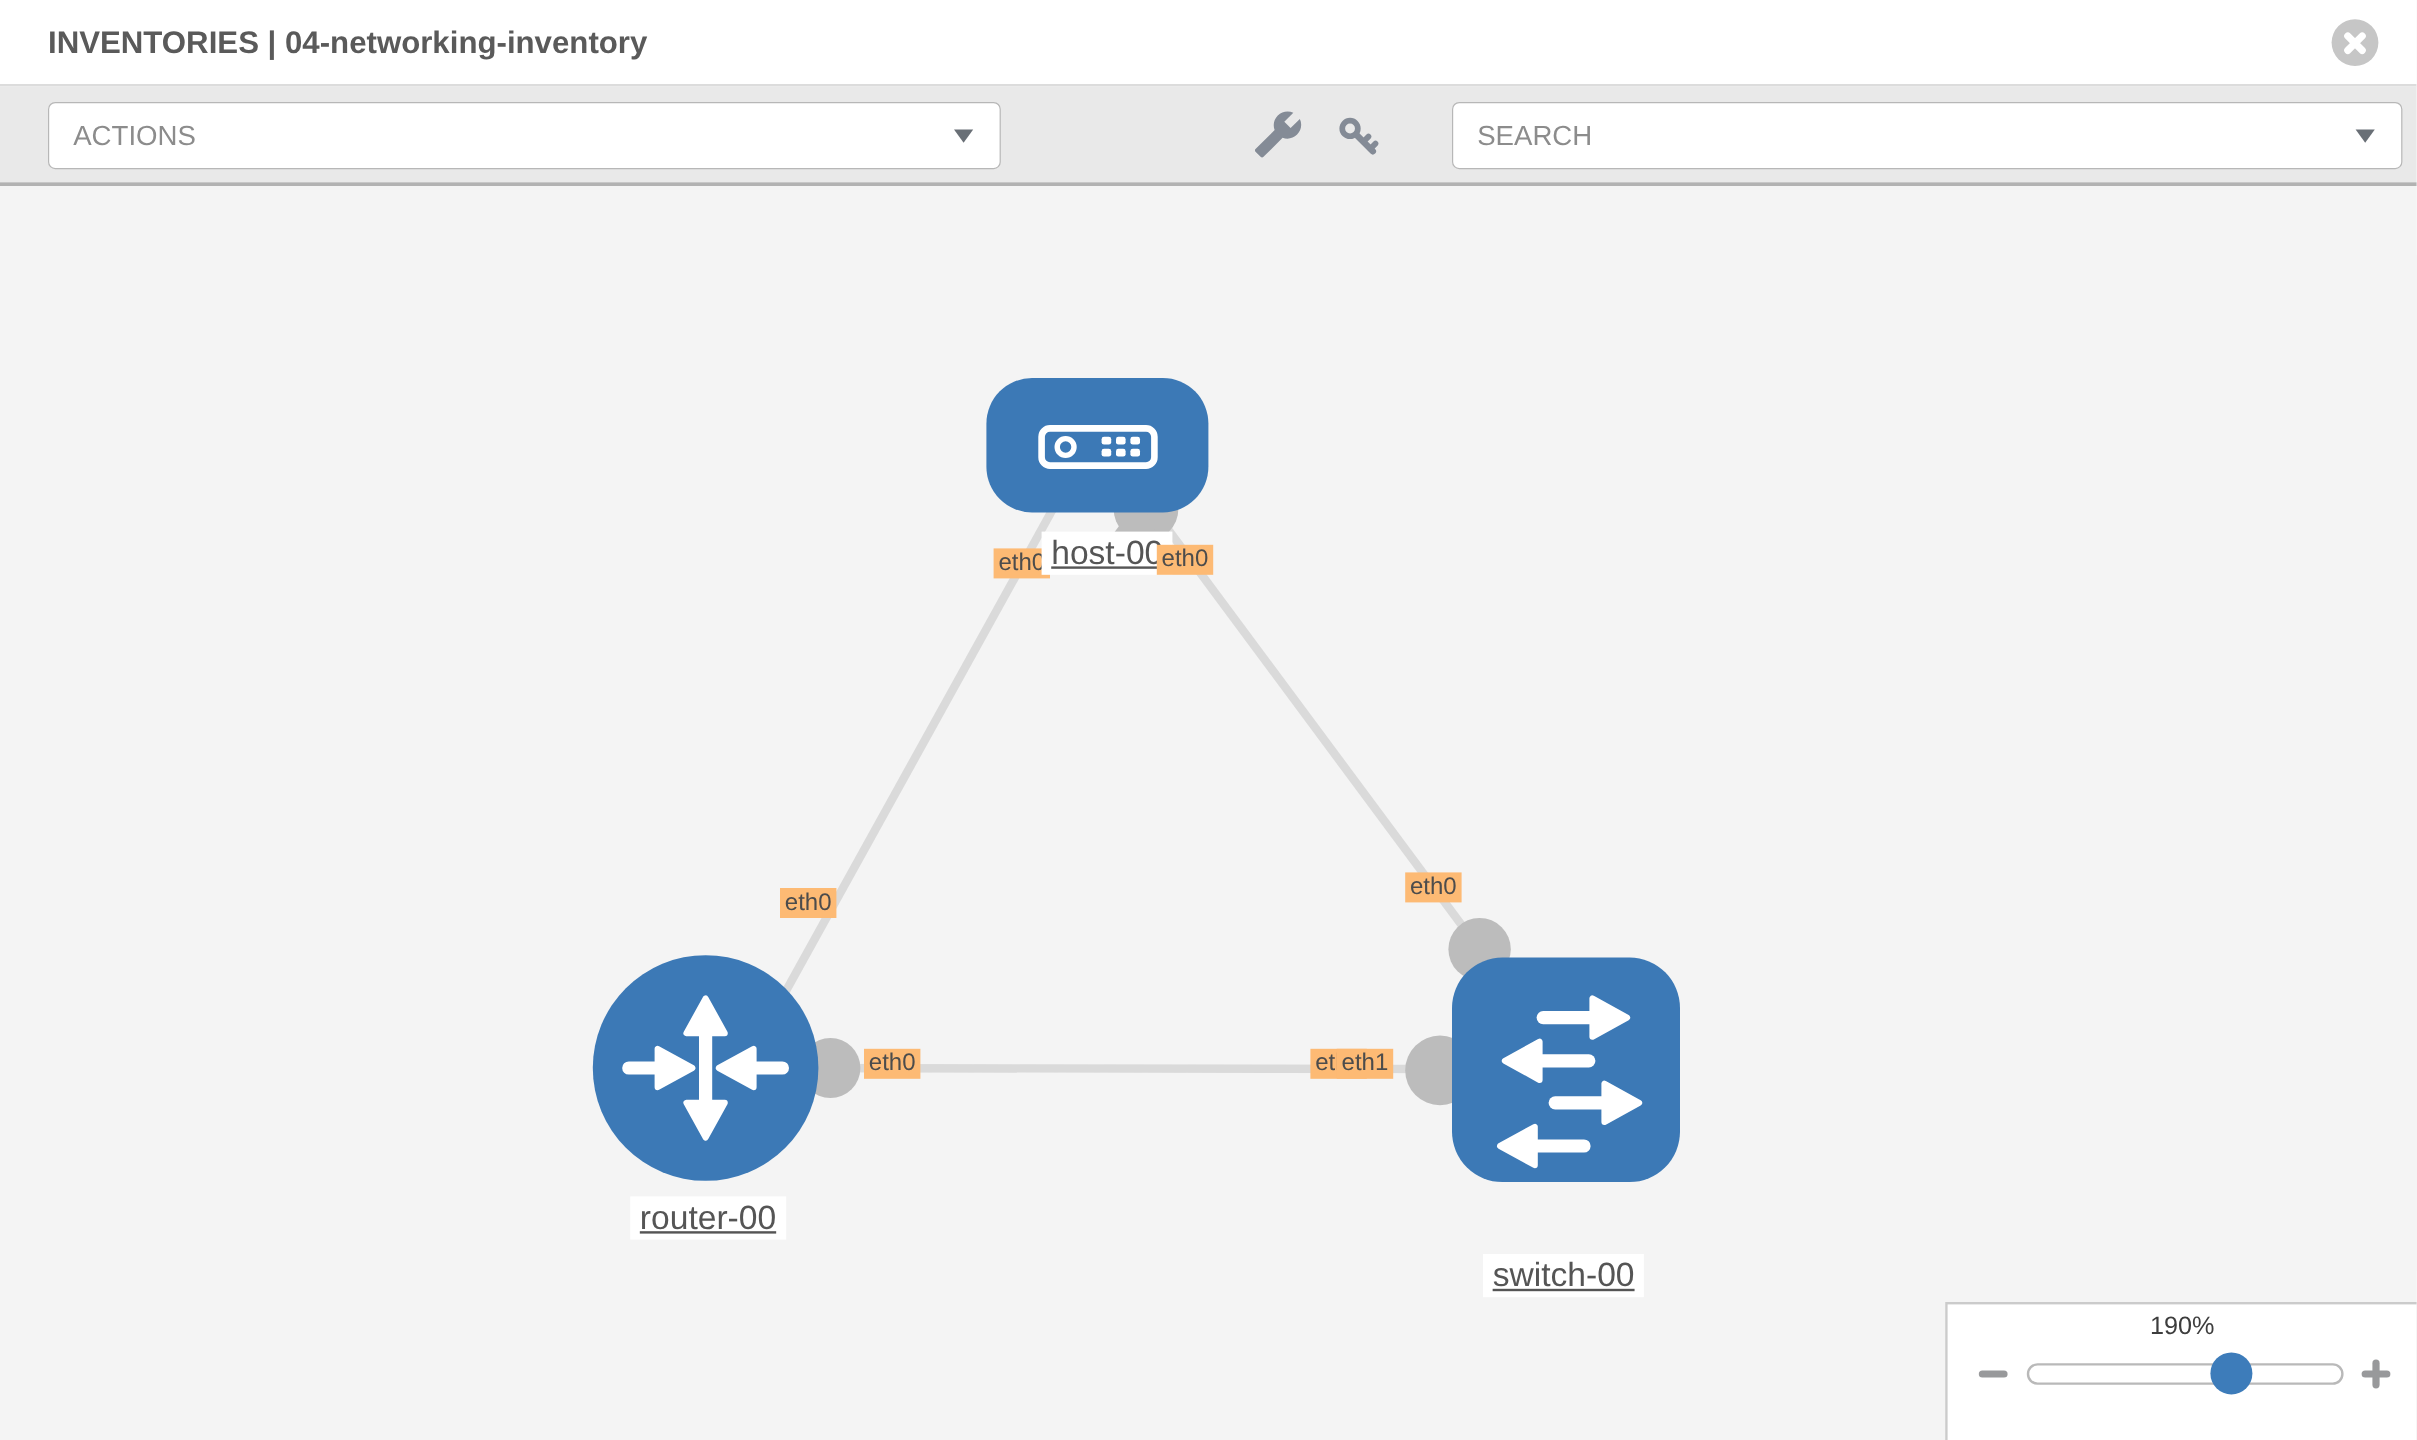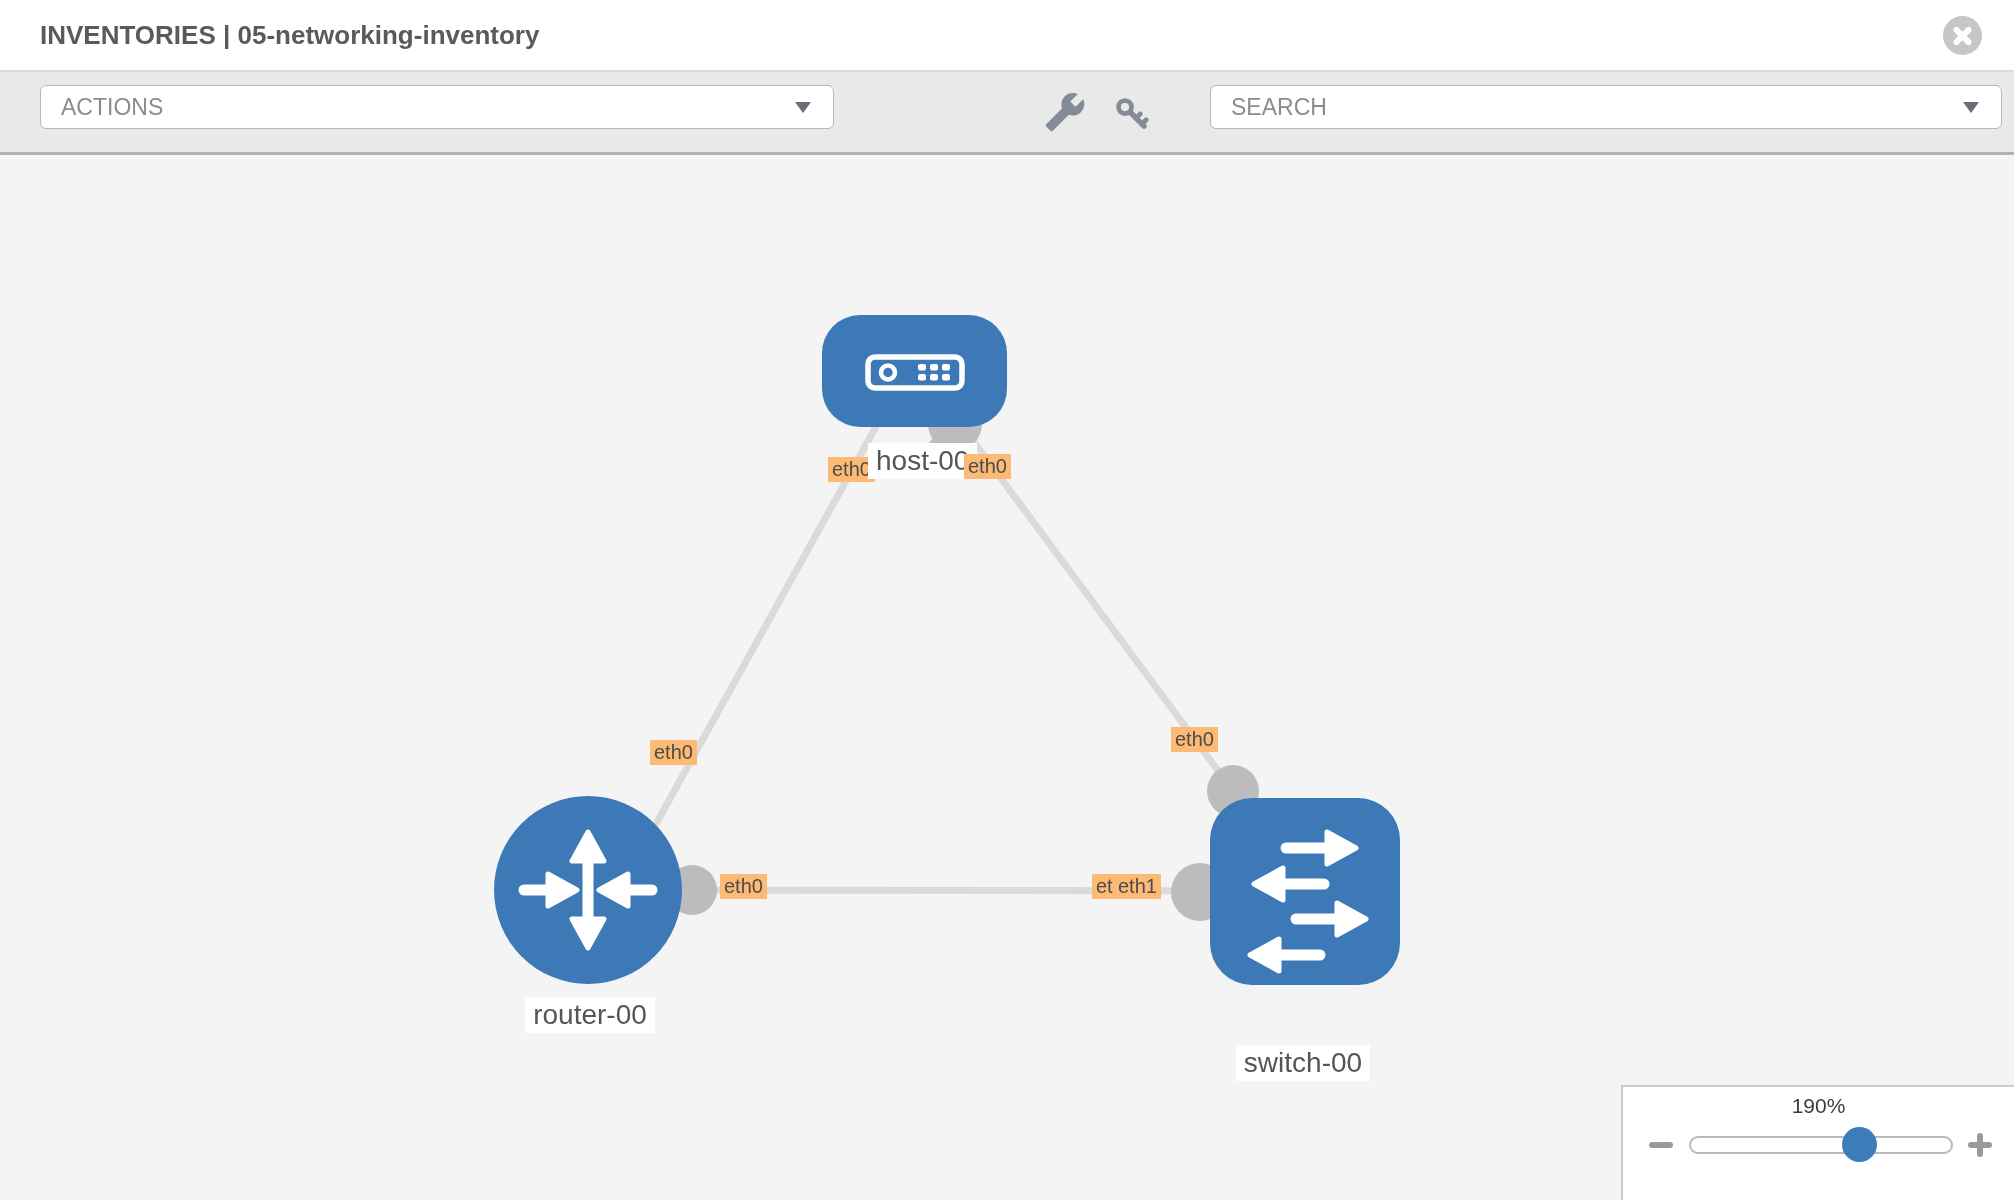--- a/index.html
+++ b/index.html
@@ -12,37 +12,37 @@
   .page-title{position:absolute;left:40px;top:0;line-height:70px;font-size:26px;font-weight:700;color:#5a5a5a;}
   .close-button{position:absolute;left:1943px;top:16px;width:39px;height:39px;border-radius:50%;
     background:#c6c6c6;cursor:pointer;}
   .close-button .bar{position:absolute;left:8px;top:17px;width:23px;height:6px;border-radius:3px;background:#ffffff;}
   .close-button .bar.b1{transform:rotate(45deg);}
   .close-button .bar.b2{transform:rotate(-45deg);}
 
   
   .toolbar{position:absolute;left:0;top:72px;width:2014px;height:80px;background:#e9e9e9;
     border-bottom:3px solid #b2b2b2;}
-  .select{position:absolute;top:13px;height:44px;background:#ffffff;border:1px solid #b7b7b7;
+  .select{position:absolute;top:13px;height:56px;background:#ffffff;border:1px solid #b7b7b7;
     border-radius:6px;box-sizing:border-box;display:flex;align-items:center;padding:0 20px;
     color:#8c8c8c;font-size:23px;cursor:pointer;}
   .select .caret{position:absolute;right:22px;top:50%;margin-top:-5px;width:0;height:0;
     border-left:8px solid transparent;border-right:8px solid transparent;border-top:11px solid #696f76;}
   .actions-select{left:40px;width:794px;}
   .search-select{left:1210px;width:792px;}
   .tool-icon-btn{position:absolute;width:44px;height:44px;display:flex;align-items:center;
     justify-content:center;cursor:pointer;background:transparent;border:none;padding:0;}
   .wrench-button{left:1043px;top:18px;}
   .key-button{left:1110px;top:20px;}
 
   
   .canvas{position:absolute;left:0;top:155px;width:2014px;height:1045px;background:#f4f4f4;}
   .topology-svg{position:absolute;left:0;top:0;}
   .node-label{position:absolute;background:#ffffff;color:#555555;font-size:28px;
-    padding:2px 8px;white-space:nowrap;}
+    padding:2px 8px;white-space:nowrap;text-decoration:underline;}
   .iface-label{position:absolute;background:#fdba74;color:#4c4c4c;font-size:20px;
     padding:1px 4px;white-space:nowrap;}
   .centered{transform:translateX(-50%);}
 
   
   .zoom-panel{position:absolute;left:1621px;top:1085px;width:395px;height:117px;background:#ffffff;
     border:2px solid #cbcbcb;box-sizing:border-box;}
   .zoom-level{display:block;margin-top:7px;text-align:center;font-size:21px;color:#3d3d3d;}
   .zoom-row{position:absolute;left:0;top:40px;width:100%;height:36px;display:flex;align-items:center;}
   .minus-btn{margin-left:26px;width:24px;height:24px;position:relative;cursor:pointer;}
@@ -54,21 +54,21 @@
     border:2px solid #b9b9b9;border-radius:11px;box-sizing:border-box;cursor:pointer;}
   .zoom-thumb{position:absolute;left:151px;top:-11px;width:35px;height:35px;border-radius:50%;
     background:#3d7cba;cursor:grab;}
 </style>
 </head>
 <body>
 
 <div class="screen">
 
   <div class="header">
-    <div class="page-title">INVENTORIES | 05-networking-inventory</div>
+    <div class="page-title">INVENTORIES | 04-networking-inventory</div>
     <div class="close-button">
       <span class="bar b1"></span>
       <span class="bar b2"></span>
     </div>
   </div>
 
   <div class="toolbar">
     <div class="select actions-select">
       <span>ACTIONS</span>
       <span class="caret"></span>

